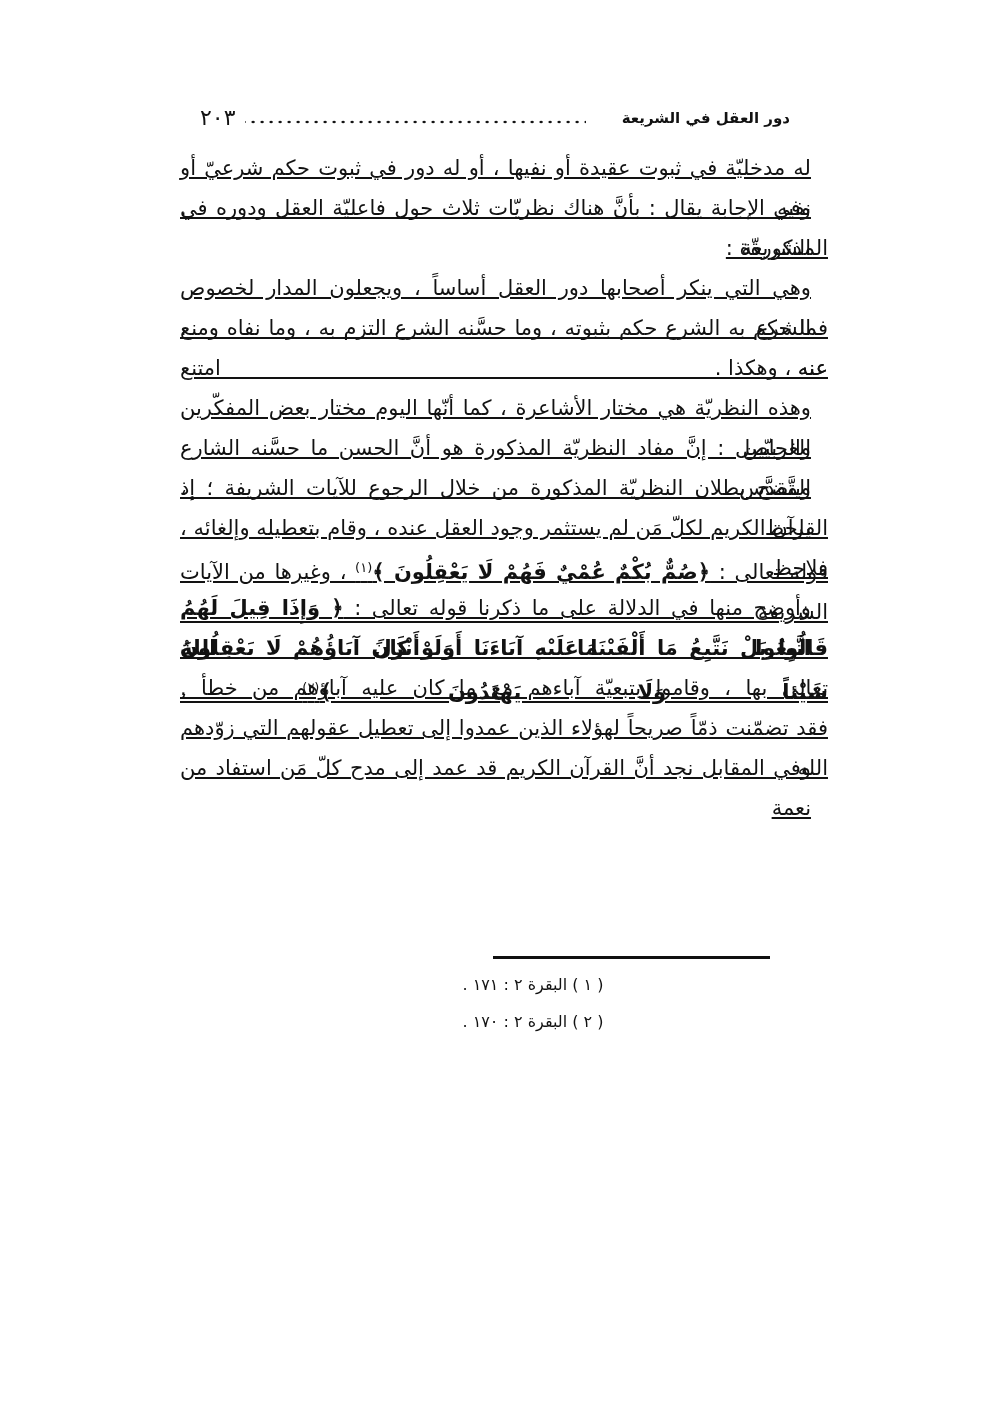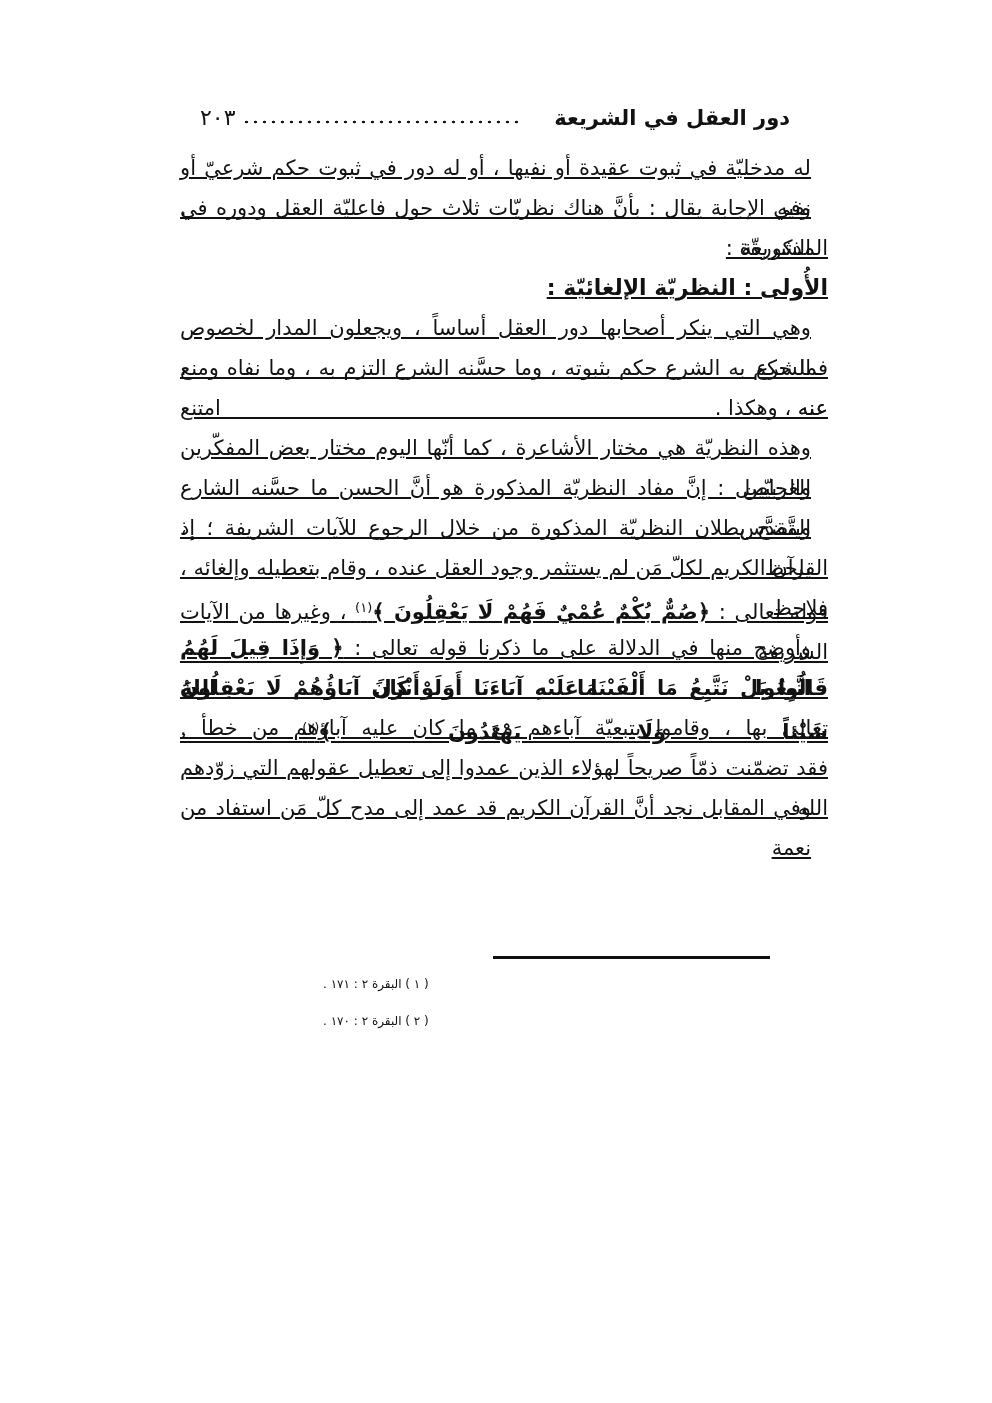--- a/index.html
+++ b/index.html
@@ -12,21 +12,21 @@
     overflow:hidden;
   }
   .page{position:absolute;inset:0;background:#ffffff;}
 
   
   .header{
     position:absolute;top:96px;left:200px;right:202px;height:40px;
     direction:rtl;display:flex;align-items:flex-end;
   }
   .header-title{
-    font-size:21px;font-weight:bold;line-height:36px;white-space:nowrap;margin-left:26px;
+    font-size:15px;font-weight:bold;line-height:36px;white-space:nowrap;margin-left:26px;
   }
   .leader-dots{
     flex:1;height:4px;margin:0 10px 12px 10px;
     background-image:radial-gradient(circle,#141414 1.2px,transparent 1.6px);
     background-size:9px 4px;background-repeat:repeat-x;background-position:center;
   }
   .page-number{
     font-size:22px;font-weight:normal;line-height:36px;white-space:nowrap;
   }
 
@@ -47,40 +47,39 @@
   .line.head{font-weight:bold;font-size:22px;}
   .seg-verse{font-weight:bold;}
   .seg-sup{font-size:13px;vertical-align:7px;font-weight:normal;}
 
   
   .footnote-separator{
     position:absolute;top:956px;left:493px;width:277px;height:3px;background:#101010;
   }
   .footnotes{
     position:absolute;top:966px;right:249px;width:420px;
-    direction:rtl;text-align:left;font-size:12px;line-height:37px;
+    direction:rtl;text-align:center;font-size:16px;line-height:37px;
   }
   .footnote-item{white-space:nowrap;}
 </style>
 </head>
 <body>
 
 <div class="page">
 
   <div class="header">
     <span class="header-title">دور العقل في الشريعة</span>
     <span class="leader-dots"></span>
     <span class="page-number">٢٠٣</span>
   </div>
 
   <div class="text-column">
       <div class="line j ind"><span class="seg-normal">له مدخليّة في ثبوت عقيدة أو نفيها ، أو له دور في ثبوت حكم شرعيّ أو نفيه .</span></div>
       <div class="line j ind"><span class="seg-normal">وفي الإجابة يقال : بأنَّ هناك نظريّات ثلاث حول فاعليّة العقل ودوره في الشريعة</span></div>
       <div class="line s"><span class="seg-normal">المذكورةّة :</span></div>
-      <div class="line s head"><span class="seg-normal">الأُولى : النظريّة الإلغائيّة :</span></div>
       <div class="line j ind"><span class="seg-normal">وهي التي ينكر أصحابها دور العقل أساساً ، ويجعلون المدار لخصوص الشرع ،</span></div>
       <div class="line j"><span class="seg-normal">فما حكم به الشرع حكم بثبوته ، وما حسَّنه الشرع التزم به ، وما نفاه ومنع عنه امتنع</span></div>
       <div class="line s"><span class="seg-normal">عنه ، وهكذا .</span></div>
       <div class="line j ind"><span class="seg-normal">وهذه النظريّة هي مختار الأشاعرة ، كما أنّها اليوم مختار بعض المفكّرين الغربيّين</span></div>
       <div class="line j ind"><span class="seg-normal">والحاصل : إنَّ مفاد النظريّة المذكورة هو أنَّ الحسن ما حسَّنه الشارع المقدَّس ،</span></div>
       <div class="line j ind"><span class="seg-normal">ويتَّضح بطلان النظريّة المذكورة من خلال الرجوع للآيات الشريفة ؛ إذ يلحظ</span></div>
       <div class="line j"><span class="seg-normal">القرآن الكريم لكلّ مَن لم يستثمر وجود العقل عنده ، وقام بتعطيله وإلغائه ، فلاحظ</span></div>
       <div class="line j"><span class="seg-normal">قوله تعالى : </span><span class="seg-verse">﴿صُمٌّ بُكْمٌ عُمْيٌ فَهُمْ لَا يَعْقِلُونَ ﴾</span><span class="seg-sup">(١)</span><span class="seg-normal"> ، وغيرها من الآيات الشريفة .</span></div>
       <div class="line j ind"><span class="seg-normal">وأوضح منها في الدلالة على ما ذكرنا قوله تعالى : </span><span class="seg-verse">﴿ وَإِذَا قِيلَ لَهُمُ اتَّبِعُوا مَا أَنْزَلَ اللهُ</span></div>
       <div class="line j"><span class="seg-verse">قَالُوا بَلْ نَتَّبِعُ مَا أَلْفَيْنَا عَلَيْهِ آبَاءَنَا أَوَلَوْ كَانَ آبَاؤُهُمْ لَا يَعْقِلُونَ شَيْئاً وَلَا يَهْتَدُونَ ﴾</span><span class="seg-sup">(٢)</span><span class="seg-normal"> ،</span></div>

